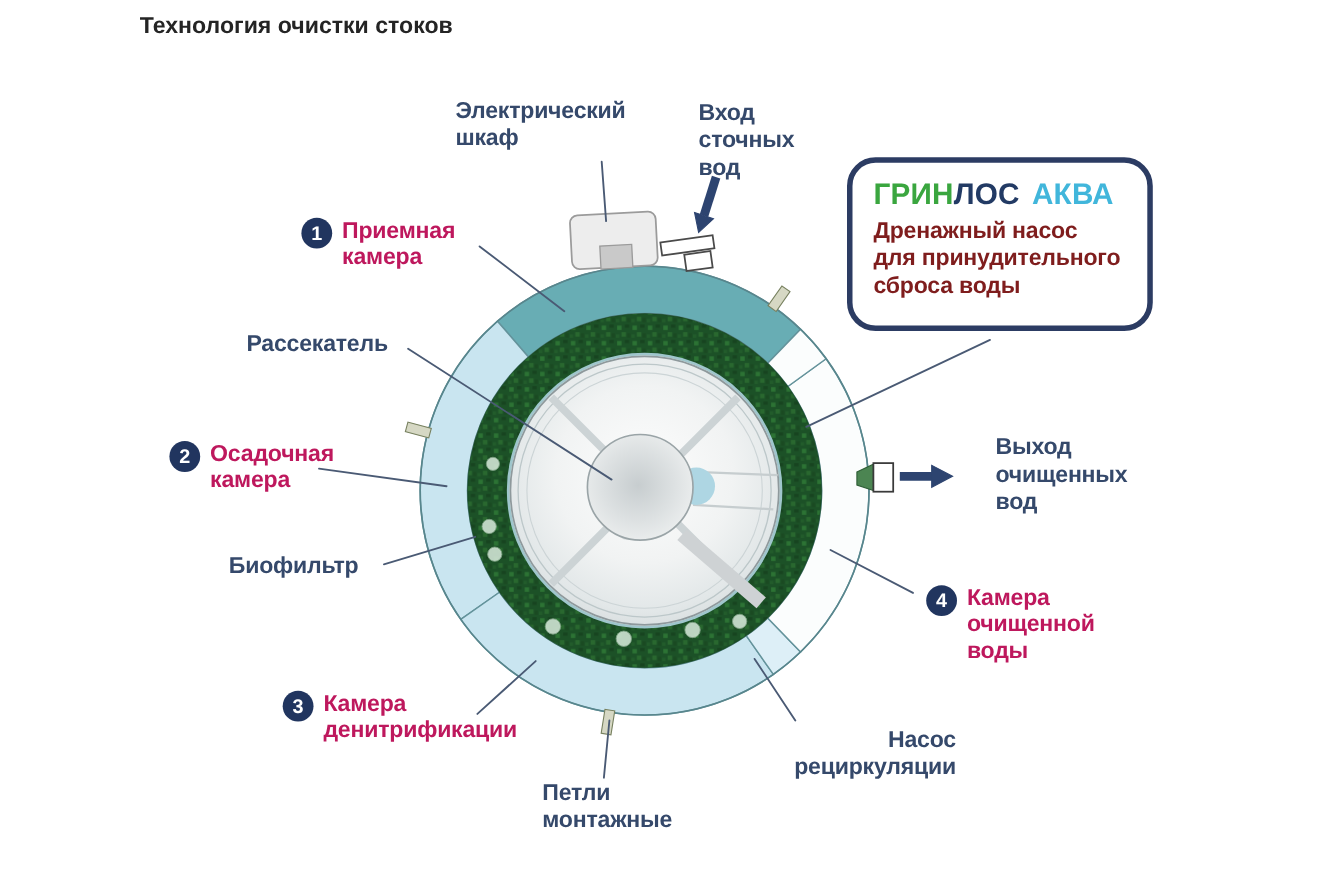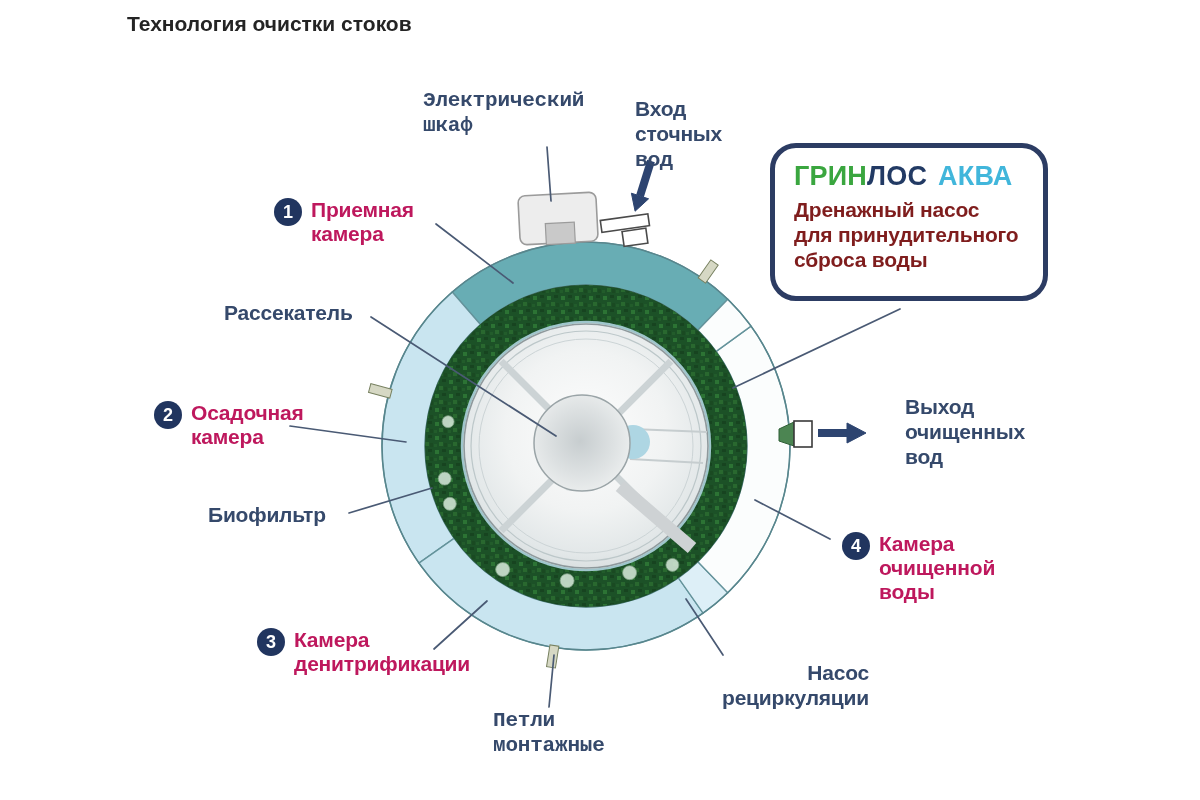--- a/index.html
+++ b/index.html
@@ -136,28 +136,28 @@
       <line x1="434" y1="649" x2="487" y2="601"></line>
       <line x1="549" y1="707" x2="554" y2="655"></line>
       <line x1="723" y1="655" x2="686" y2="599"></line>
       <line x1="830" y1="539" x2="755" y2="500"></line>
       <line x1="900" y1="309" x2="733" y2="388"></line>
     </g>
   </svg>
 
   <div class="title">Технология очистки стоков</div>
 
-  <div class="lbl" style="left:423px;top:88px;font-family:Liberation Mono, monospace;">Электрический
+  <div class="lbl" style="left:414px;top:88px;">Электрический
 шкаф</div>
-  <div class="lbl" style="left:635px;top:96px;">Вход
+  <div class="lbl" style="left:635px;top:90px;">Вход
 сточных
 вод</div>
   <div class="lbl" style="left:224px;top:300px;">Рассекатель</div>
   <div class="lbl" style="left:208px;top:502px;">Биофильтр</div>
-  <div class="lbl" style="left:493px;top:708px;font-family:Liberation Mono, monospace;">Петли
+  <div class="lbl" style="left:493px;top:708px;">Петли
 монтажные</div>
   <div class="lbl" style="left:722px;top:660px;text-align:right;">Насос
 рециркуляции</div>
   <div class="lbl" style="left:875px;top:394px;margin-left:30px;">Выход
 очищенных
 вод</div>
 
   <div class="numlbl" style="left:274px;top:198px;">
     <span class="badge">1</span>
     <span class="numtext">Приемная

